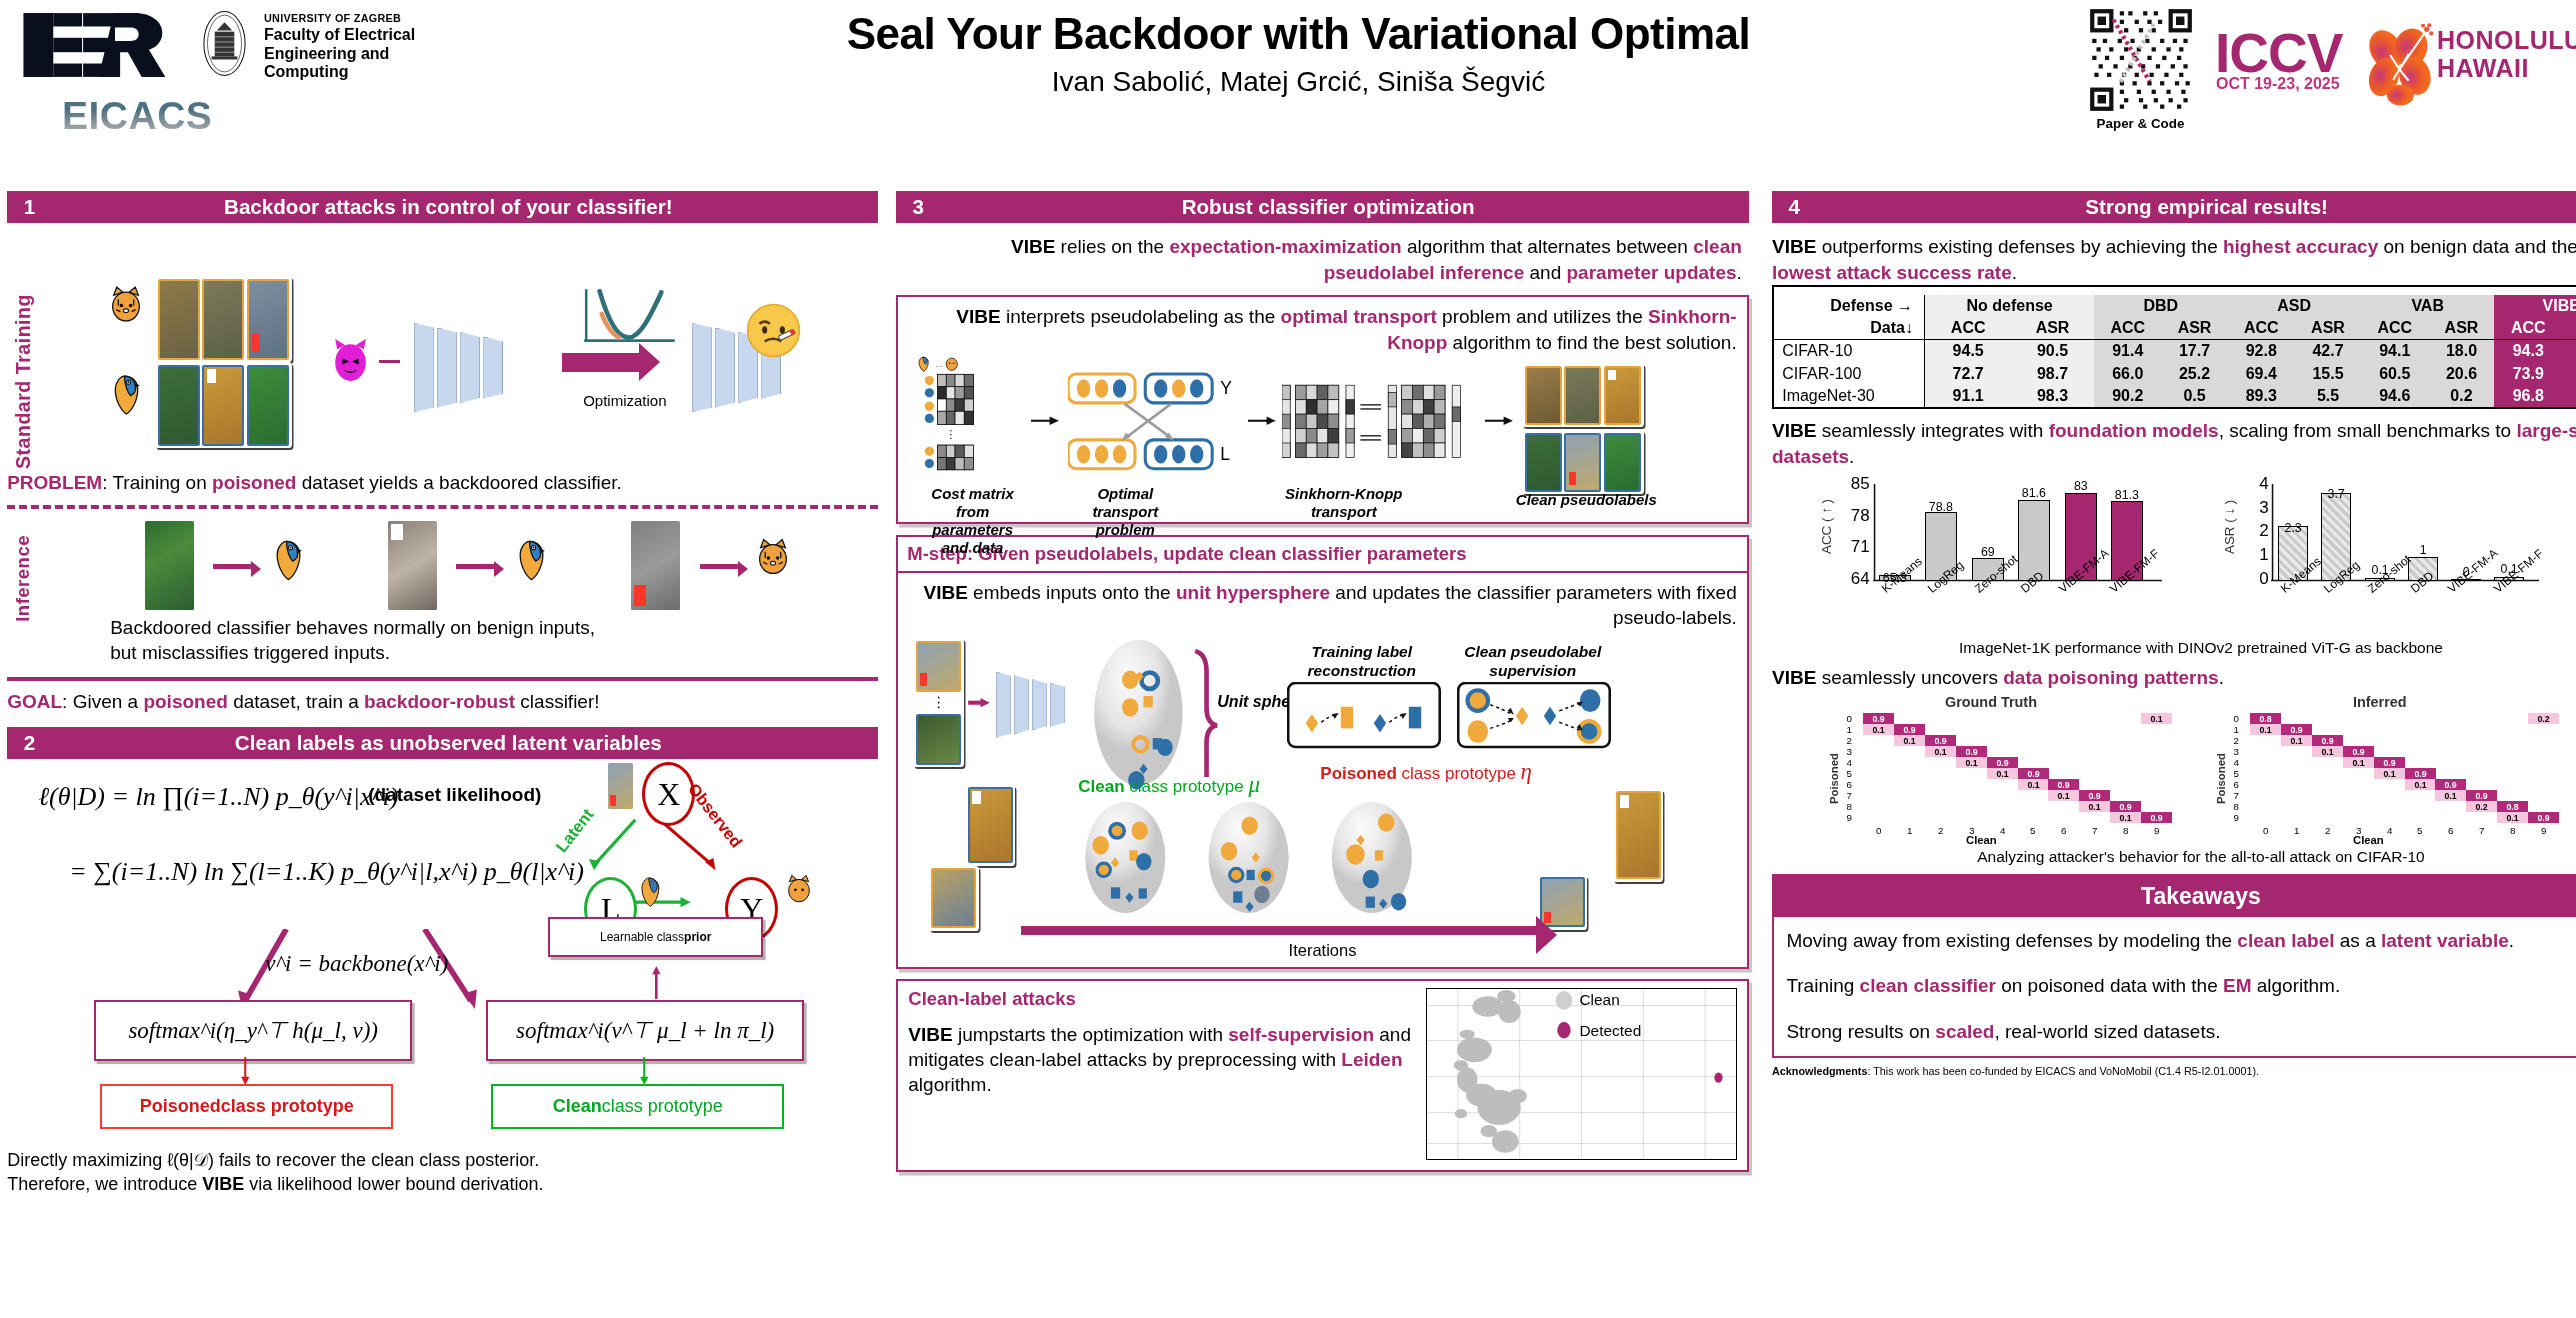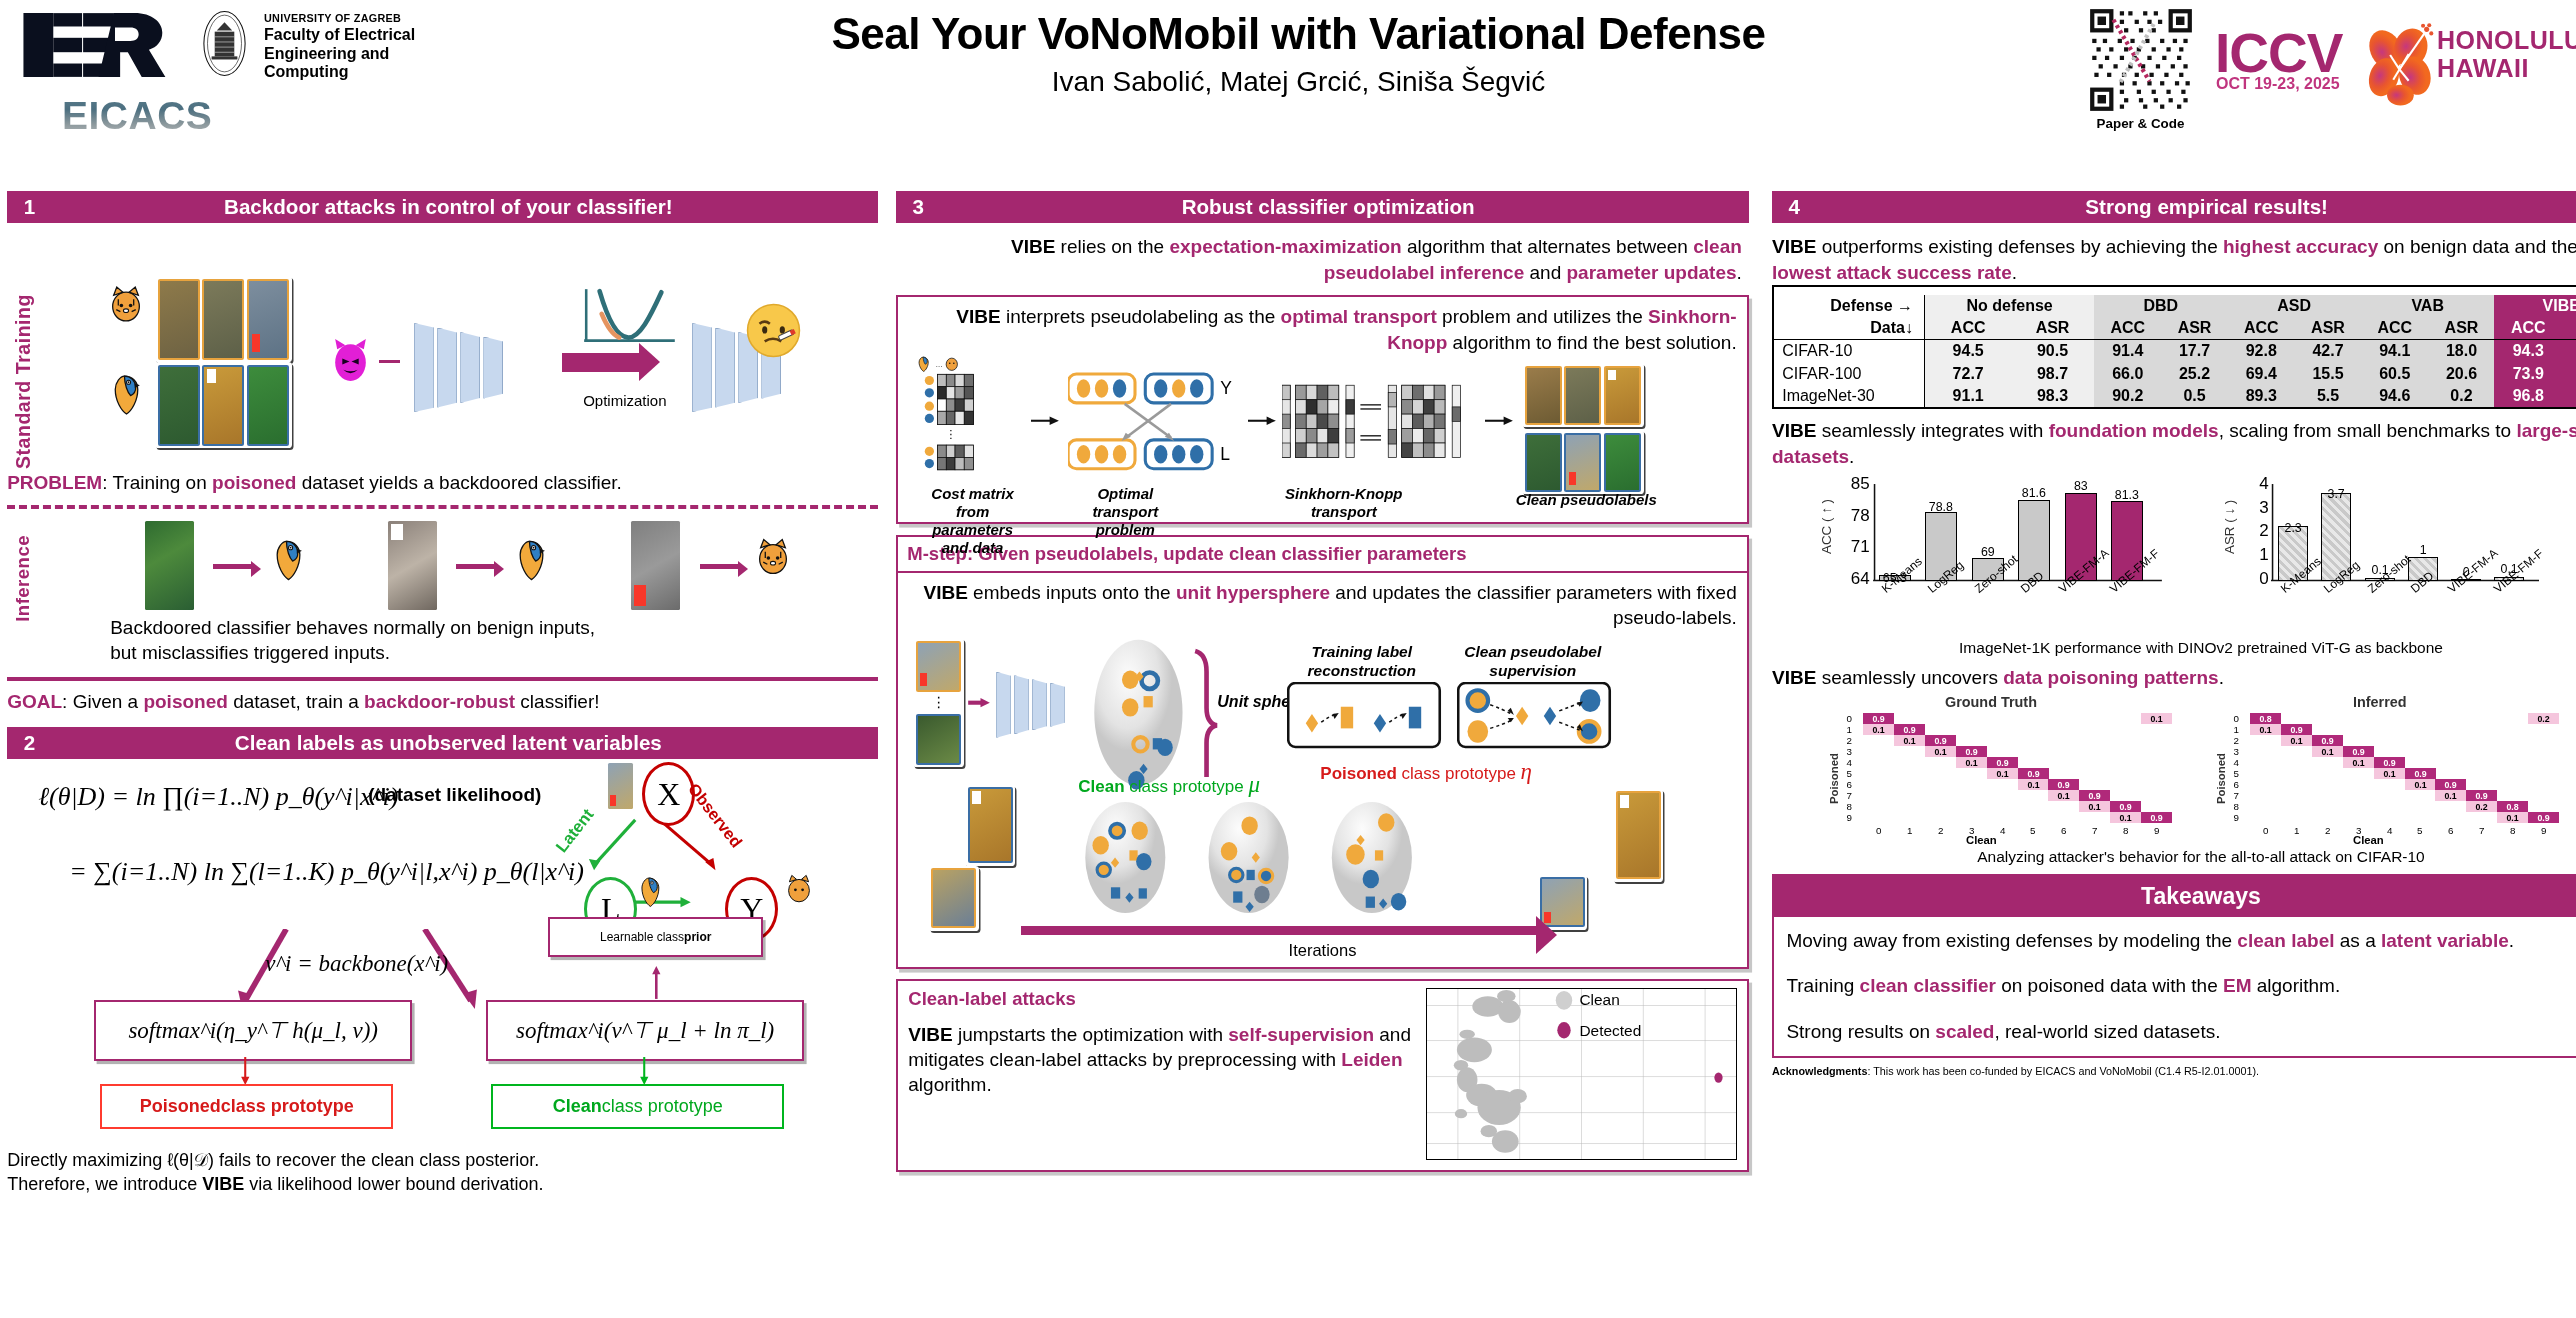--- a/index.html
+++ b/index.html
@@ -163,21 +163,21 @@
       <div class="uniz-top">UNIVERSITY OF ZAGREB</div>
       <div class="uniz-lines">
         <div>Faculty of Electrical</div>
         <div>Engineering and</div>
         <div>Computing</div>
       </div>
     </div>
 
     <div class="eicacs">EICACS</div>
 
-    <div class="title">Seal Your VoNoMobil with Variational Defense</div>
+    <div class="title">Seal Your Backdoor with Variational Optimal</div>
     <div class="authors">Ivan Sabolić, Matej Grcić, Siniša Šegvić</div>
 
     <div class="qr-wrap">
       <div class="qr">
         <svg viewBox="0 0 100 100" width="106" height="106">
           <rect width="100" height="100" fill="#fff"></rect>
           <g fill="#111">
             <rect x="2" y="2" width="22" height="22"></rect>
               <rect x="6" y="6" width="14" height="14" fill="#fff"></rect>
               <rect x="9" y="9" width="8" height="8"></rect>

